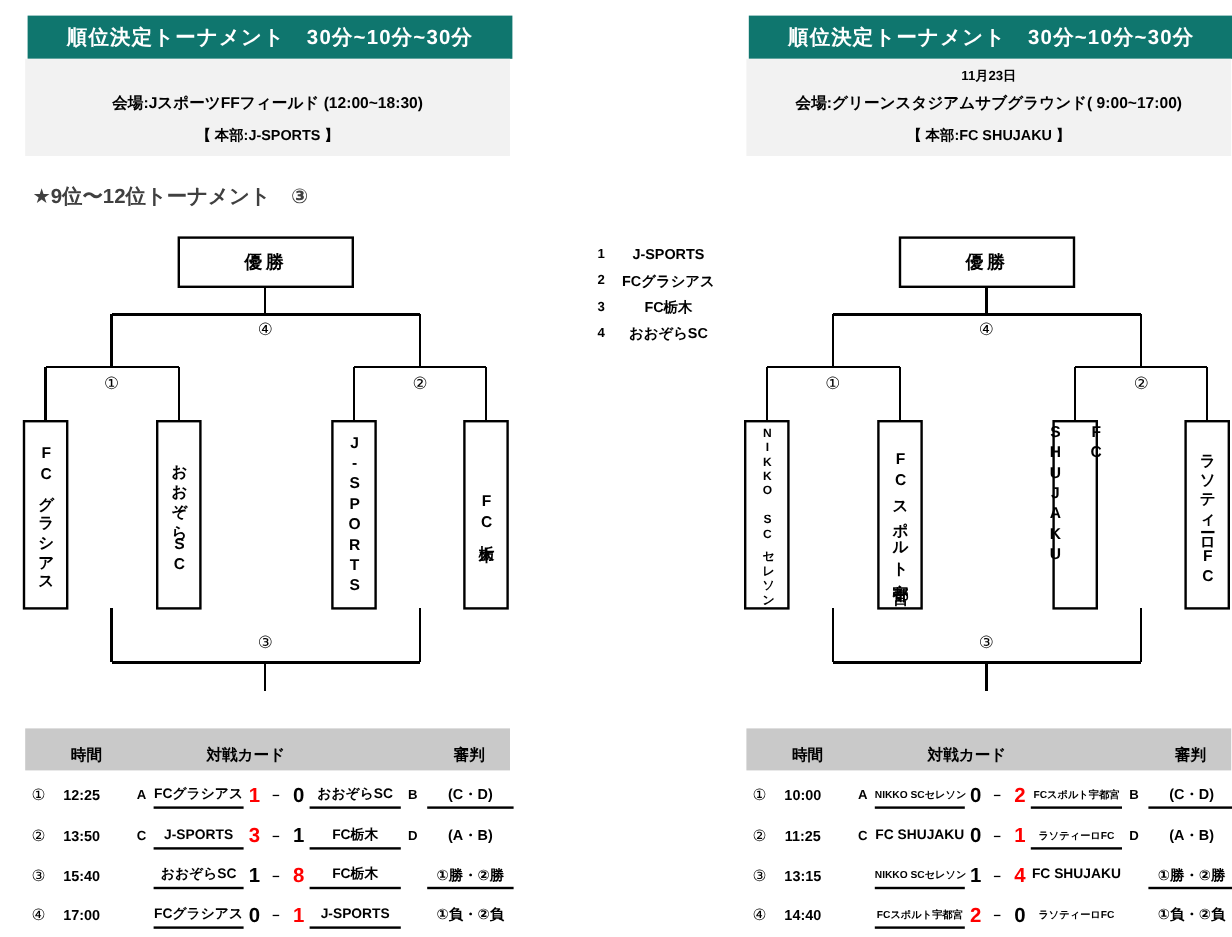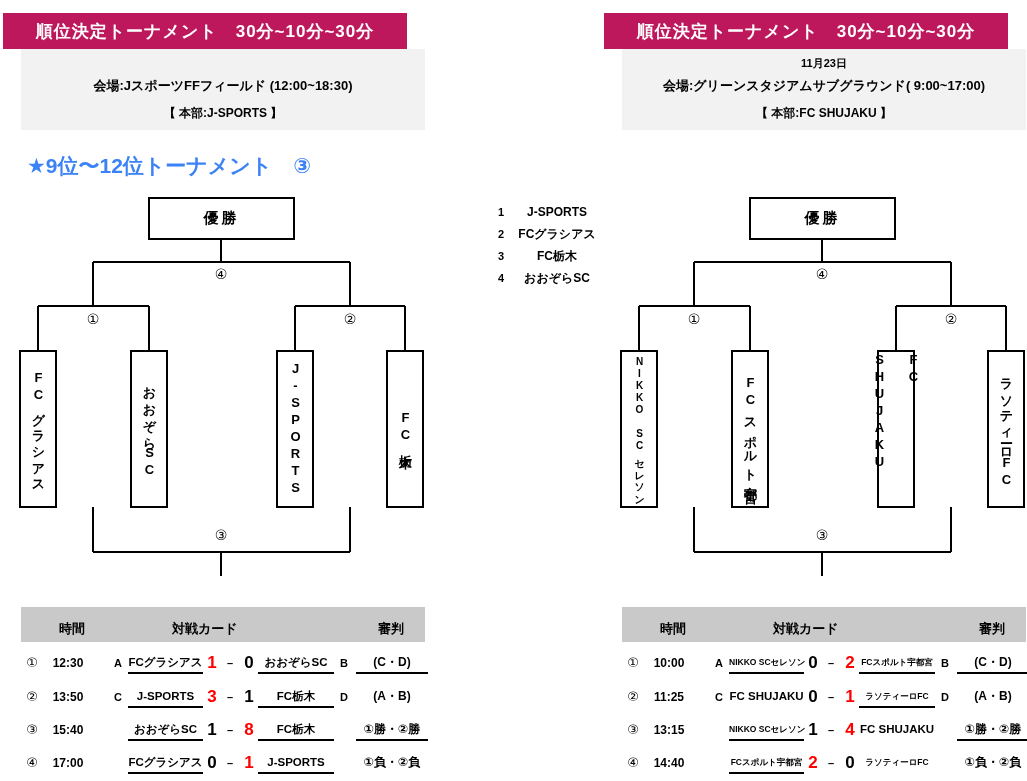--- a/index.html
+++ b/index.html
@@ -6,29 +6,29 @@
   body{
     width:1027px;height:781px;position:relative;background:#ffffff;
     font-family:"Liberation Sans","DejaVu Sans",sans-serif;color:#000;
     overflow:hidden;font-weight:bold;
   }
   .panel{position:absolute;top:0;width:426px;height:781px;}
   #panel-0{left:0;}
   #panel-1{left:601px;}
 
   
-  .hdr-bar{position:absolute;left:3px;top:13px;width:404px;height:36px;background:#be185d;
+  .hdr-bar{position:absolute;left:23px;top:13px;width:404px;height:36px;background:#0f766e;
     color:#fff;display:flex;align-items:center;justify-content:center;
     font-size:17px;letter-spacing:1px;}
   .hdr-info{position:absolute;left:21px;top:49px;width:404px;height:81px;background:#f2f2f2;}
   .hdr-date{position:absolute;top:7px;left:0;width:100%;text-align:center;font-size:11px;}
   .hdr-venue{position:absolute;top:28px;left:0;width:100%;text-align:center;font-size:13px;}
   .hdr-hq{position:absolute;top:56px;left:0;width:100%;text-align:center;font-size:12px;}
 
-  .sec-title{position:absolute;left:27px;top:152px;font-size:21px;color:#3b82f6;white-space:nowrap;}
+  .sec-title{position:absolute;left:27px;top:152px;font-size:17px;color:#404040;white-space:nowrap;}
 
   
   .bracket-svg{position:absolute;left:0;top:0;}
   .wbox{position:absolute;left:148px;top:197px;width:143px;height:39px;border:2px solid #000;
     display:flex;align-items:center;justify-content:center;font-size:15px;letter-spacing:3px;background:#fff;}
   .tbox{position:absolute;top:350px;width:34px;height:154px;border:2px solid #000;background:#fff;
     display:flex;align-items:center;justify-content:center;
     writing-mode:vertical-rl;text-orientation:upright;font-size:13px;letter-spacing:2px;line-height:34px;}
   .tbox.sm{font-size:10px;letter-spacing:1px;}
   .tb-0{left:19px;} .tb-1{left:130px;} .tb-2{left:276px;} .tb-3{left:386px;}
@@ -99,21 +99,21 @@
   <div class="tbox tb-3">FC栃木</div>
 
   <div class="tbl-hdr">
     <span class="th-time">時間</span>
     <span class="th-card">対戦カード</span>
     <span class="th-ref">審判</span>
   </div>
 
   <div class="mrow mr-0">
     <span class="c-no">①</span>
-    <span class="c-time">12:30</span>
+    <span class="c-time">12:25</span>
     <span class="c-p1">A</span>
     <span class="c-t1 ul">FCグラシアス</span>
     <span class="c-s1 red">1</span>
     <span class="c-dash">–</span>
     <span class="c-s2">0</span>
     <span class="c-t2 ul">おおぞらSC</span>
     <span class="c-p2">B</span>
     <span class="c-ref ul">(C・D)</span>
   </div>
   <div class="mrow mr-1">

